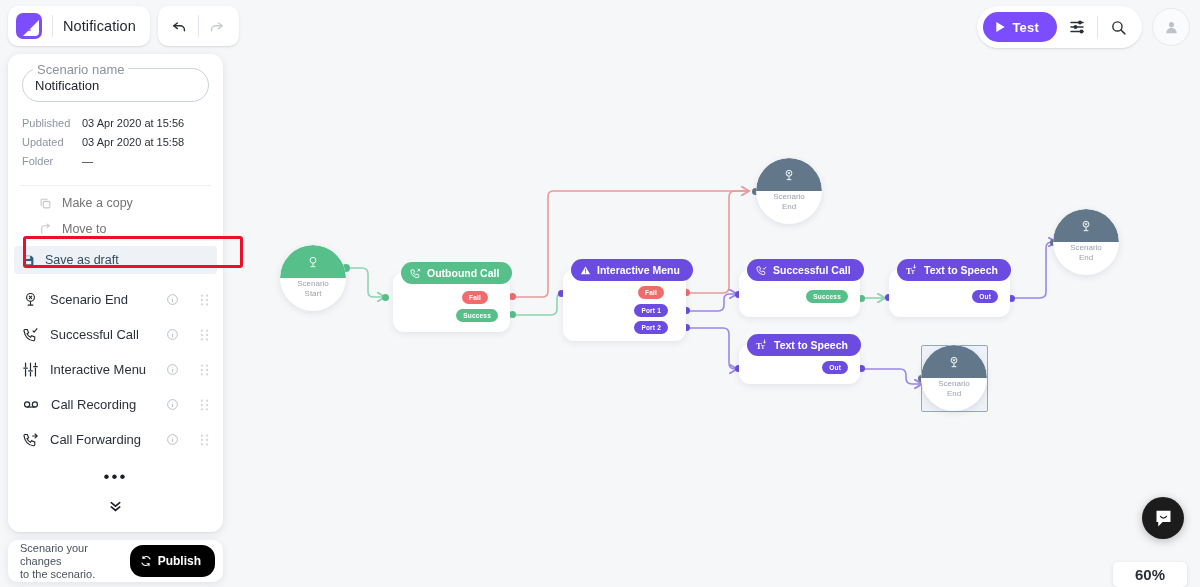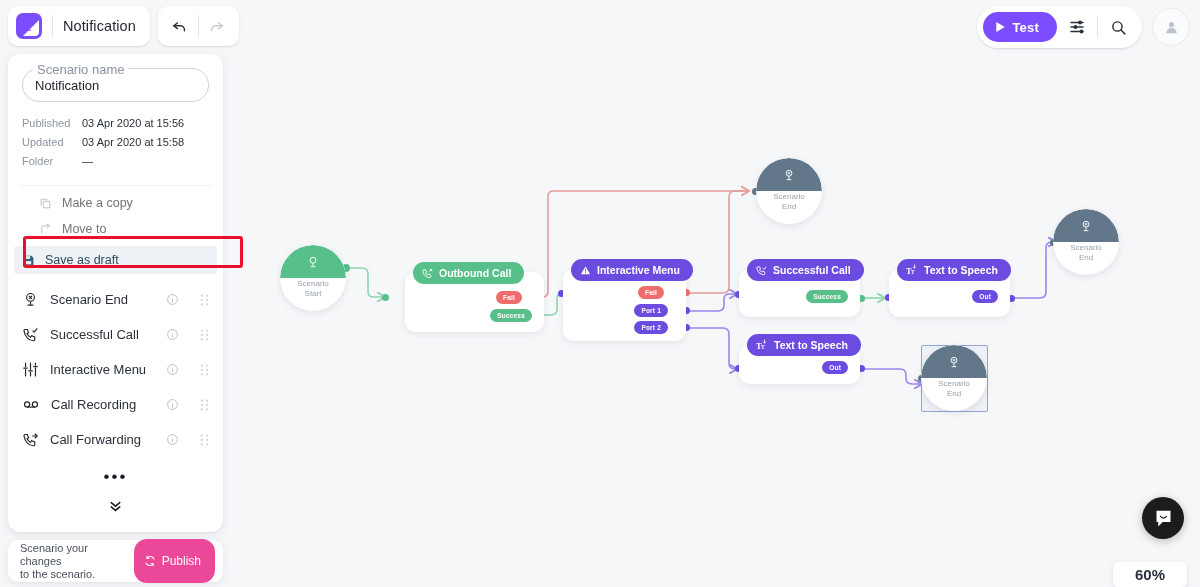--- a/index.html
+++ b/index.html
@@ -115,23 +115,23 @@
   .chev-more { display: flex; justify-content: center; padding: 8px 0 14px; }
 
   .publish-card {
     position: absolute; left: 8px; top: 540px; width: 215px; height: 42px;
     background: #fff; border-radius: 10px;
     box-shadow: 0 2px 8px rgba(20,30,60,.09);
     display: flex; align-items: center; padding: 0 8px 0 12px; gap: 8px; z-index: 30;
   }
   .publish-text { font-size: 11px; color: #4a5260; line-height: 13px; flex: 1; }
   .publish-btn {
-    background: #ec4899; color: #fff; border: none; cursor: pointer;
-    height: 44px; border-radius: 13px; padding: 0 14px 0 10px;
-    display: flex; align-items: center; gap: 6px; font-size: 12px; font-weight: normal;
+    background: #000000; color: #fff; border: none; cursor: pointer;
+    height: 32px; border-radius: 13px; padding: 0 14px 0 10px;
+    display: flex; align-items: center; gap: 6px; font-size: 12px; font-weight: bold;
   }
 
   
   .node {
     position: absolute; background: #fff; border-radius: 11px;
     box-shadow: 0 2px 7px rgba(30,40,70,.085); z-index: 10;
   }
   .node-head {
     position: absolute; left: 8px; top: -10px; height: 22px; border-radius: 11px;
     display: flex; align-items: center; gap: 6px; padding: 0 13px 0 9px;
@@ -229,21 +229,21 @@
         </div>
         <div class="ctext">
           <span>Scenario</span><br><span>Start</span>
         </div>
       </div>
     </div>
     <svg style="position:absolute;left:341px;top:263px;" width="10" height="10">
         <circle cx="5" cy="5" r="4" fill="#57c08a"></circle>
       </svg>
 
-    <div class="node" style="left:405px; top:272px; width:139px; height:60px;">
+    <div class="node" style="left:393px; top:272px; width:117px; height:60px;">
       <div class="node-head head-green">
         <svg width="11" height="11" viewBox="0 0 24 24" fill="none" stroke="#fff" stroke-width="2">
           <path d="M4 4h4l2 5-2.5 1.5a11 11 0 0 0 5 5L14 13l5 2v4a2 2 0 0 1-2 2A15 15 0 0 1 2 6a2 2 0 0 1 2-2z"></path>
           <path d="M16 8l5-5M17 3h4v4"></path>
         </svg>
         <span>Outbound Call</span>
       </div>
       <div class="port port-fail" style="right:22px; top:19px;">
         <span>Fail</span>
       </div>

